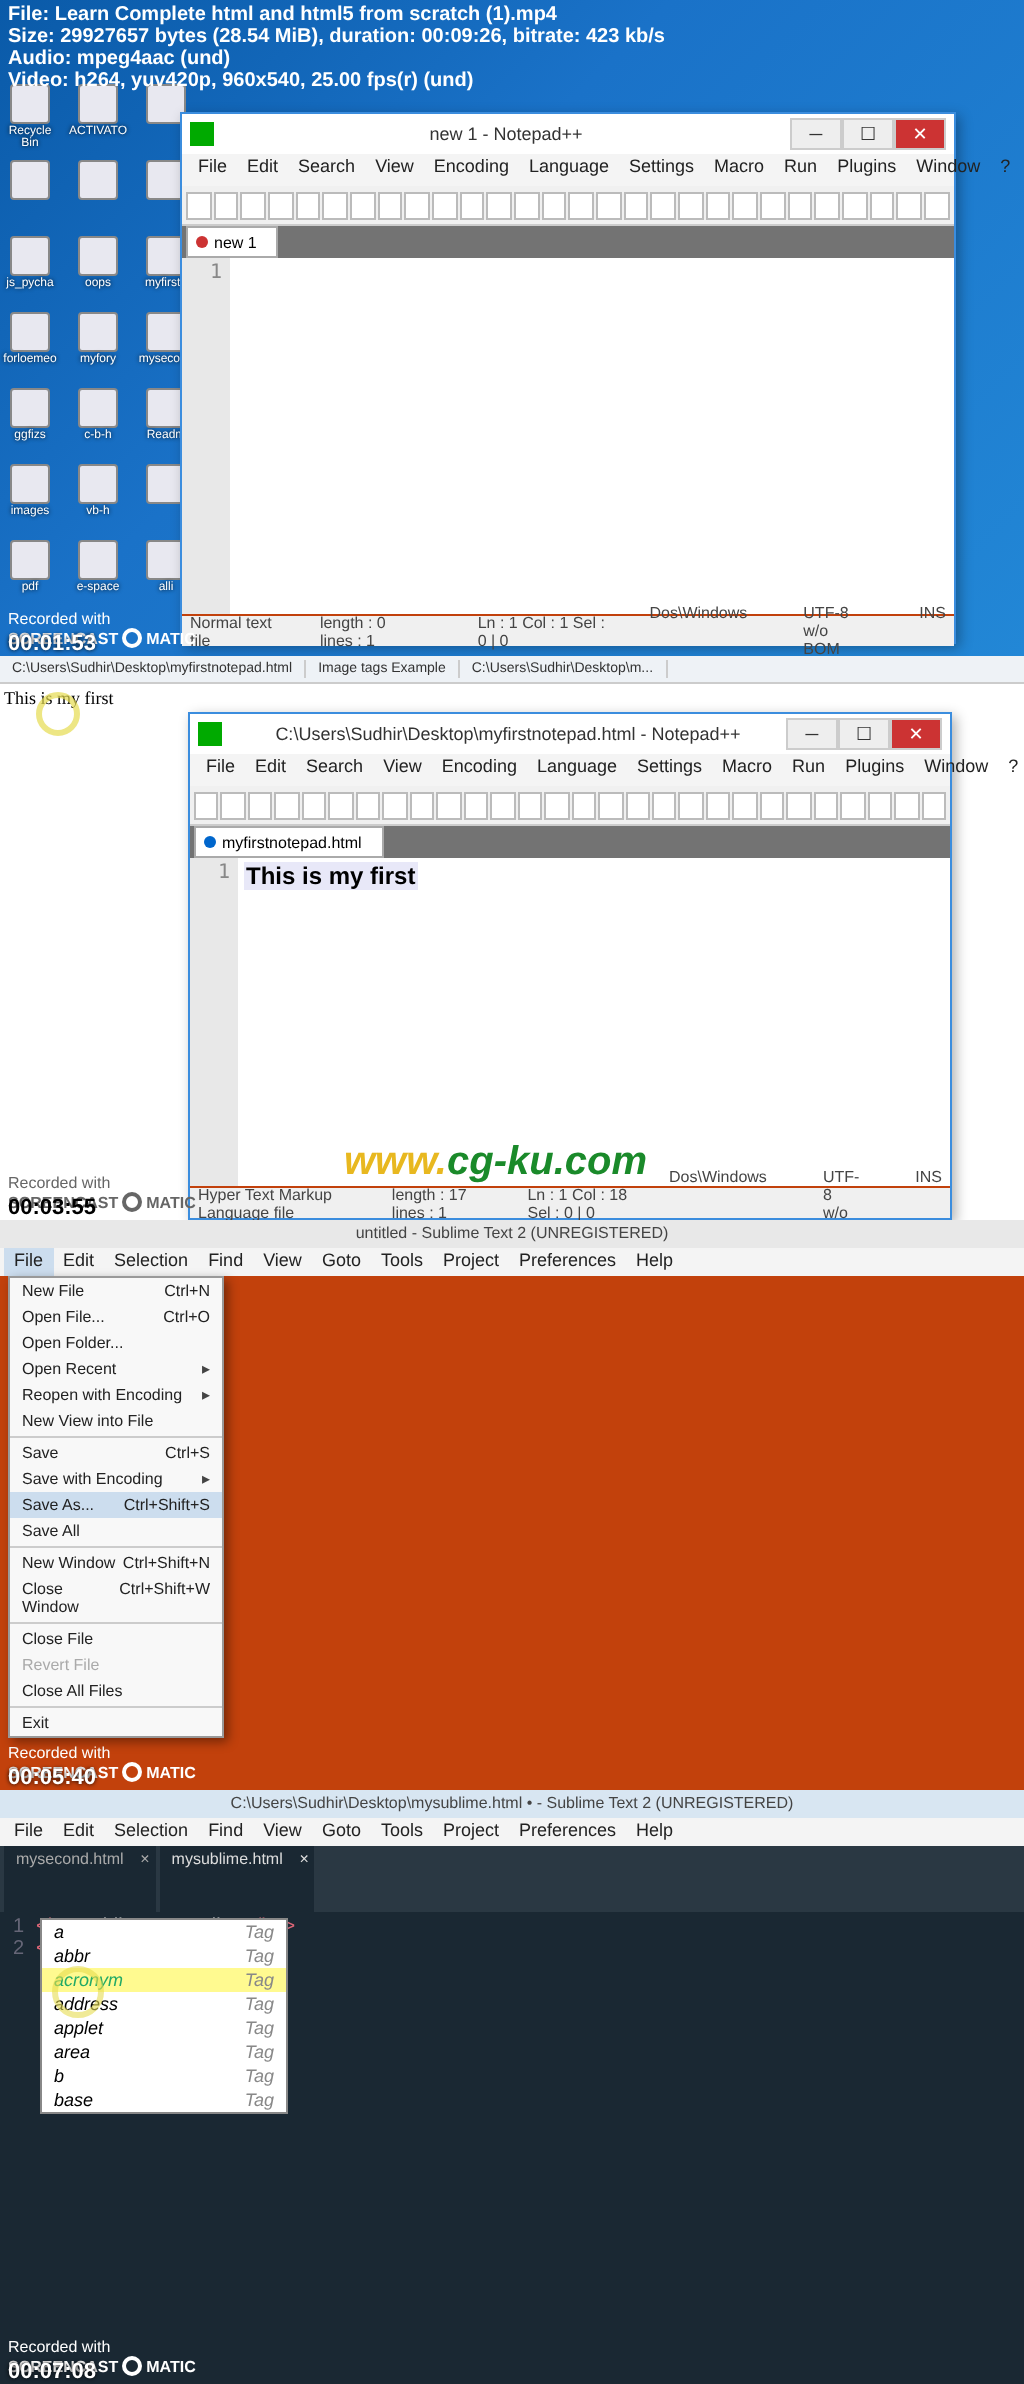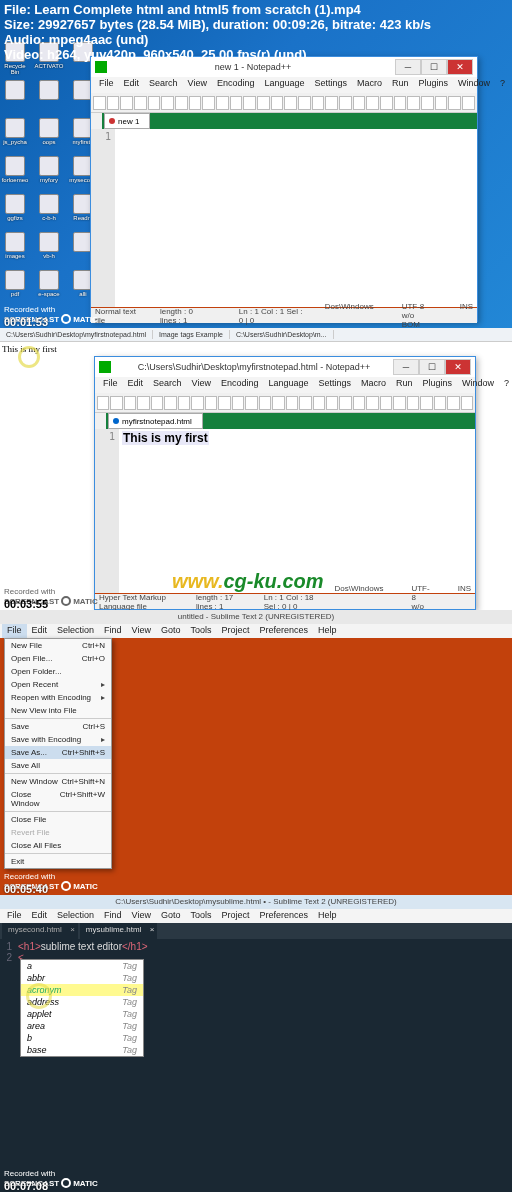--- a/index.html
+++ b/index.html
@@ -1,19 +1,19 @@
 <!DOCTYPE html>
 <html><head>
 <meta charset="utf-8">
 <style>
 * { margin: 0; padding: 0; box-sizing: border-box; font-family: Arial, sans-serif; }
 body { width: 512px; background: #000; font-size: 10px; }
 
 
-.info-overlay { position: absolute; top: 0; left: 0; color: #fff; font-weight: bold; font-size: 13px; z-index: 100; padding: 2px 4px; }
+.info-overlay { position: absolute; top: 0; left: 0; color: #fff; font-weight: bold; font-size: 10px; z-index: 100; padding: 2px 4px; }
 .info-line { white-space: nowrap; }
 
 
 .section { position: relative; width: 512px; overflow: hidden; }
 
 
 .sec1 { height: 328px; background: linear-gradient(135deg, #0a5aa8, #1a72c8 40%, #2287d6); }
 .desktop-icons { position: absolute; left: 2px; top: 42px; display: grid; grid-template-columns: repeat(3, 30px); gap: 4px 4px; }
 .dicon { width: 26px; height: 34px; display: flex; flex-direction: column; align-items: center; }
 .dicon .ic { width: 20px; height: 20px; background: #e8e8f0; border: 1px solid #888; border-radius: 2px; }
@@ -26,21 +26,21 @@
 .titlebar .ctrls { display: flex; gap: 0; }
 .titlebar .cbtn { width: 26px; height: 16px; background: #eee; border: 1px solid #ccc; text-align: center; font-size: 9px; line-height: 14px; }
 .titlebar .close { background: #c33; color: #fff; }
 
 .menubar { height: 16px; background: #f4f4f4; display: flex; padding: 0 3px; font-size: 9px; color: #222; }
 .menubar span { padding: 1px 5px; }
 
 .toolbar { height: 20px; background: #f0f0f0; display: flex; align-items: center; padding: 1px 2px; gap: 1px; border-bottom: 1px solid #ccc; }
 .tbtn { width: 14px; height: 14px; background: #fff; border: 1px solid #bbb; }
 
-.tabstrip { height: 16px; background: #15803d; display: flex; padding: 0 2px; margin-left: 11px; }
+.tabstrip { height: 16px; background: #737373; display: flex; padding: 0 2px; }
 .tab { background: #fff; border: 1px solid #aaa; padding: 0 10px 0 4px; font-size: 8px; display: flex; align-items: center; }
 .tab .dot { width: 6px; height: 6px; background: #c33; border-radius: 50%; margin-right: 3px; }
 
 .editor-area { display: flex; height: 178px; background: #fff; }
 .gutter { width: 24px; background: #e8e8e8; text-align: right; padding: 2px 4px 0 0; color: #888; font-size: 10px; font-family: monospace; }
 .code { flex: 1; padding: 2px 3px; color: #000; font-size: 12px; font-family: monospace; font-weight: bold; background: #fff; }
 
 .statusbar { height: 16px; background: #f0f0f0; border-top: 1px solid #c2410c; display: flex; font-size: 8px; color: #444; align-items: center; padding: 0 4px; gap: 20px; justify-content: space-between; }
 .statusbar .sgroup { display: flex; gap: 28px; }
 
@@ -72,21 +72,21 @@
 
 .file-menu { position: absolute; left: 4px; top: 28px; width: 108px; background: #f8f8f8; border: 1px solid #999; box-shadow: 2px 2px 5px rgba(0,0,0,.4); z-index: 20; font-size: 8px; }
 .file-menu .mi { padding: 2px 6px; display: flex; justify-content: space-between; color: #222; }
 .file-menu .mi.disabled { color: #aaa; }
 .file-menu .mi.hover { background: #cde; }
 .file-menu .sep { height: 1px; background: #ccc; margin: 1px 0; }
 .file-menu .arrow { color: #444; }
 
 
 .sec4 { height: 297px; background: #1a2833; position: relative; }
-.subl-tabs { height: 16px; background: #2a3843; display: flex; padding: 0 2px; gap: 2px; }
+.subl-tabs { height: 33px; background: #2a3843; display: flex; padding: 0 2px; gap: 2px; }
 .subl-tab { background: #1a2833; color: #aaa; font-size: 8px; padding: 2px 16px 2px 6px; position: relative; }
 .subl-tab.active { background: #1a2833; color: #ddd; }
 .subl-tab .x { position: absolute; right: 3px; top: 2px; font-size: 8px; }
 
 .subl-code { padding: 2px 4px; font-family: monospace; font-size: 10px; }
 .subl-line { display: flex; }
 .subl-ln { width: 14px; text-align: right; color: #667; padding-right: 6px; }
 .subl-txt { color: #ddd; }
 .tag-red { color: #d67; }
 

